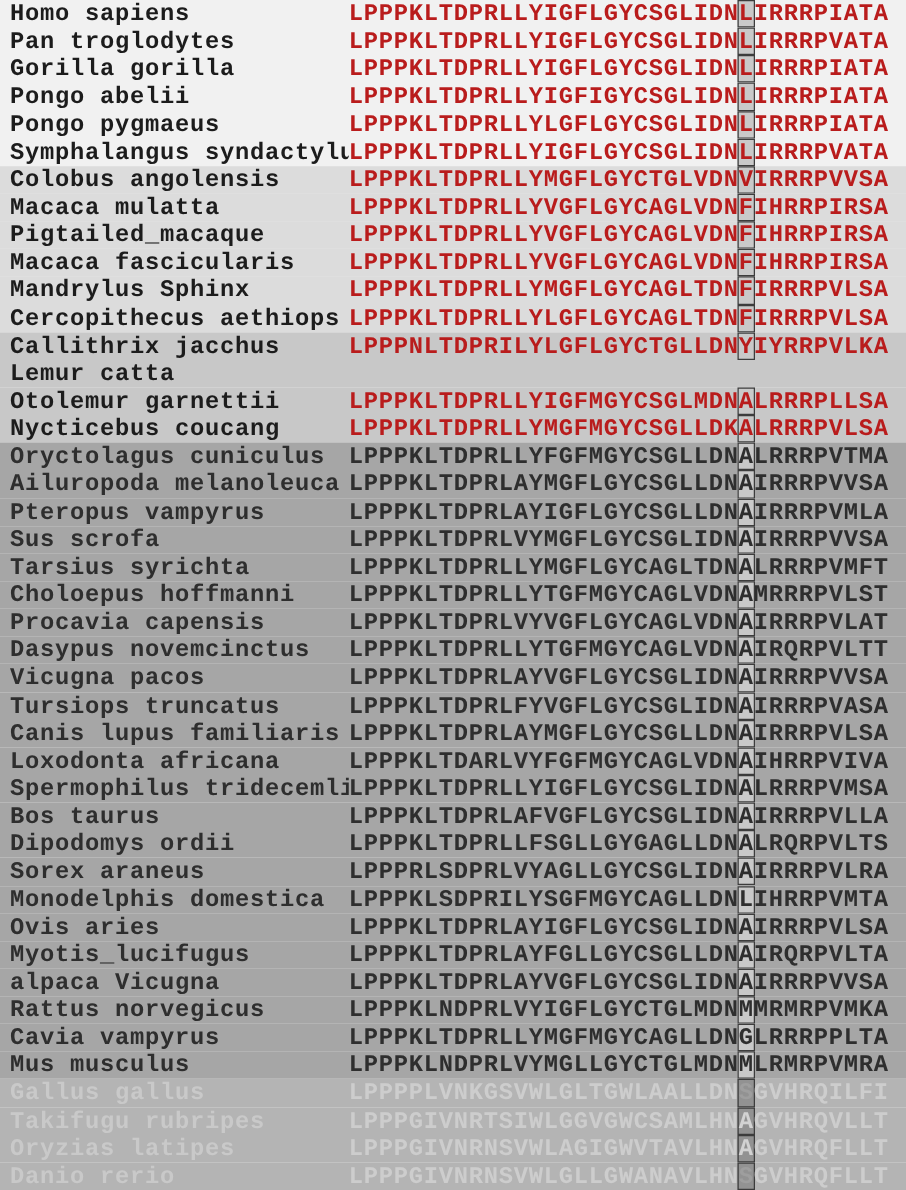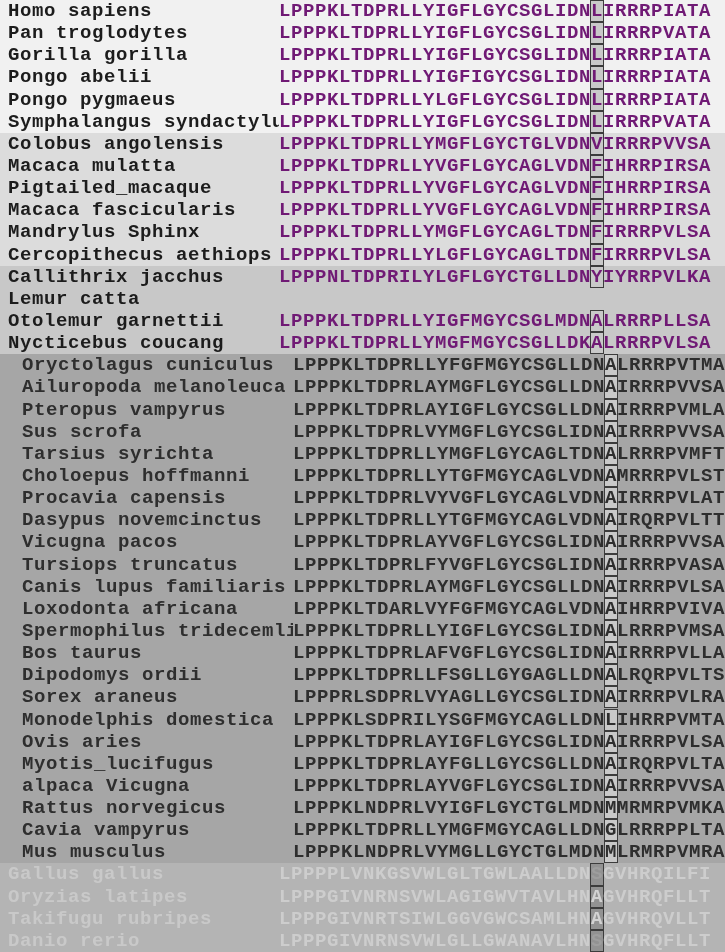--- a/index.html
+++ b/index.html
@@ -13,31 +13,31 @@
   }
   .row{
     display:flex;flex:1 1 auto;align-items:stretch;
     font-weight:700;font-size:19px;letter-spacing:0.6px;
     line-height:22.14px;white-space:pre;
   }
   .name{
     flex:none;width:271px;padding-left:8px;overflow:hidden;
     color:#1c1c1c;
   }
-  .seq{flex:none;color:#701a75;}
+  .seq{flex:none;color:#b91c1c;}
   .resbox{
     display:inline-block;width:12px;margin:0 -1px;
     height:20.14px;line-height:20.14px;vertical-align:top;
     text-align:center;
     border:1px solid #3c3c3c;background:#c9c9c9;
   }
   .band-a{background:#f1f1f1;}
   .band-b{background:#dcdcdc;}
   .band-c{background:#c8c8c8;}
-  .band-d{background:#a6a6a6;justify-content:flex-end;}
+  .band-d{background:#a6a6a6;}
   .band-e{background:#b4b4b4;align-items:center;}
   .band-d .name,.band-d .seq{color:#2e2e2e;}
   .band-e .name{color:#c9c9c9;}
   .band-e .seq{color:#cdcdcd;}
   .band-e .resbox{background:#929292;color:#d2d2d2;}
   .band-e .resbox.dim{color:#9e9e9e;}
 </style>
 </head>
 <body>
 
@@ -235,26 +235,26 @@
     <span class="name">Mus musculus</span>
     <span class="seq"><span>LPPPKLNDPRLVYMGLLGYCTGLMDN</span><span class="resbox">M</span><span>LRMRPVMRA</span></span>
   </div>
 
   <div class="row band-e">
     <span class="name">Gallus gallus</span>
     <span class="seq"><span>LPPPPLVNKGSVWLGLTGWLAALLDN</span><span class="resbox dim">S</span><span>GVHRQILFI</span></span>
   </div>
 
   <div class="row band-e">
+    <span class="name">Takifugu rubripes</span>
+    <span class="seq"><span>LPPPGIVNRTSIWLGGVGWCSAMLHN</span><span class="resbox">A</span><span>GVHRQVLLT</span></span>
+  </div>
+
+  <div class="row band-e">
     <span class="name">Oryzias latipes</span>
     <span class="seq"><span>LPPPGIVNRNSVWLAGIGWVTAVLHN</span><span class="resbox">A</span><span>GVHRQFLLT</span></span>
   </div>
 
   <div class="row band-e">
-    <span class="name">Takifugu rubripes</span>
-    <span class="seq"><span>LPPPGIVNRTSIWLGGVGWCSAMLHN</span><span class="resbox">A</span><span>GVHRQVLLT</span></span>
-  </div>
-
-  <div class="row band-e">
     <span class="name">Danio rerio</span>
     <span class="seq"><span>LPPPGIVNRNSVWLGLLGWANAVLHN</span><span class="resbox dim">S</span><span>GVHRQFLLT</span></span>
   </div>
 </div>
 
 </body></html>

